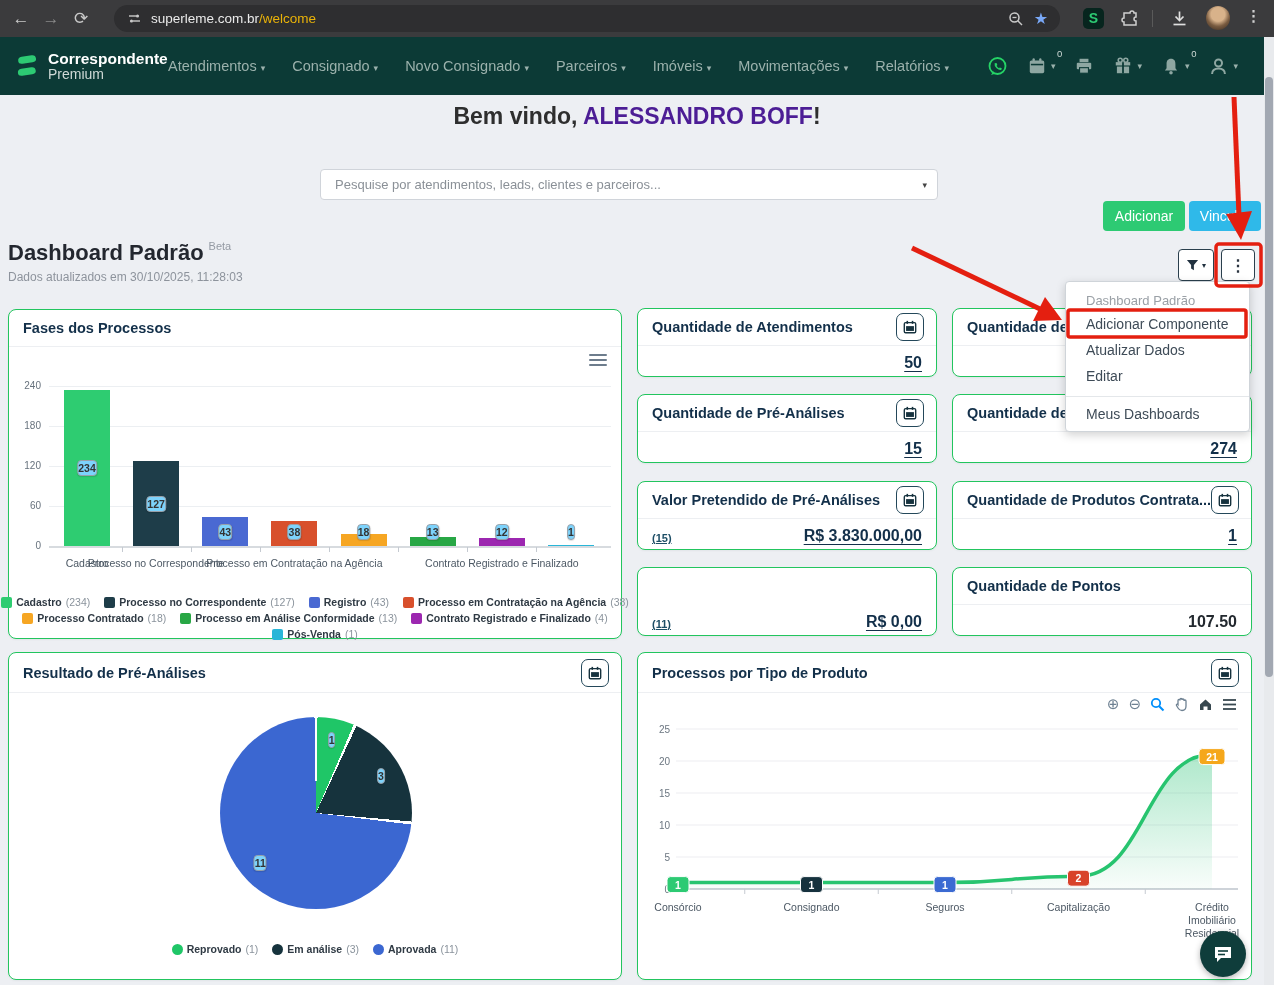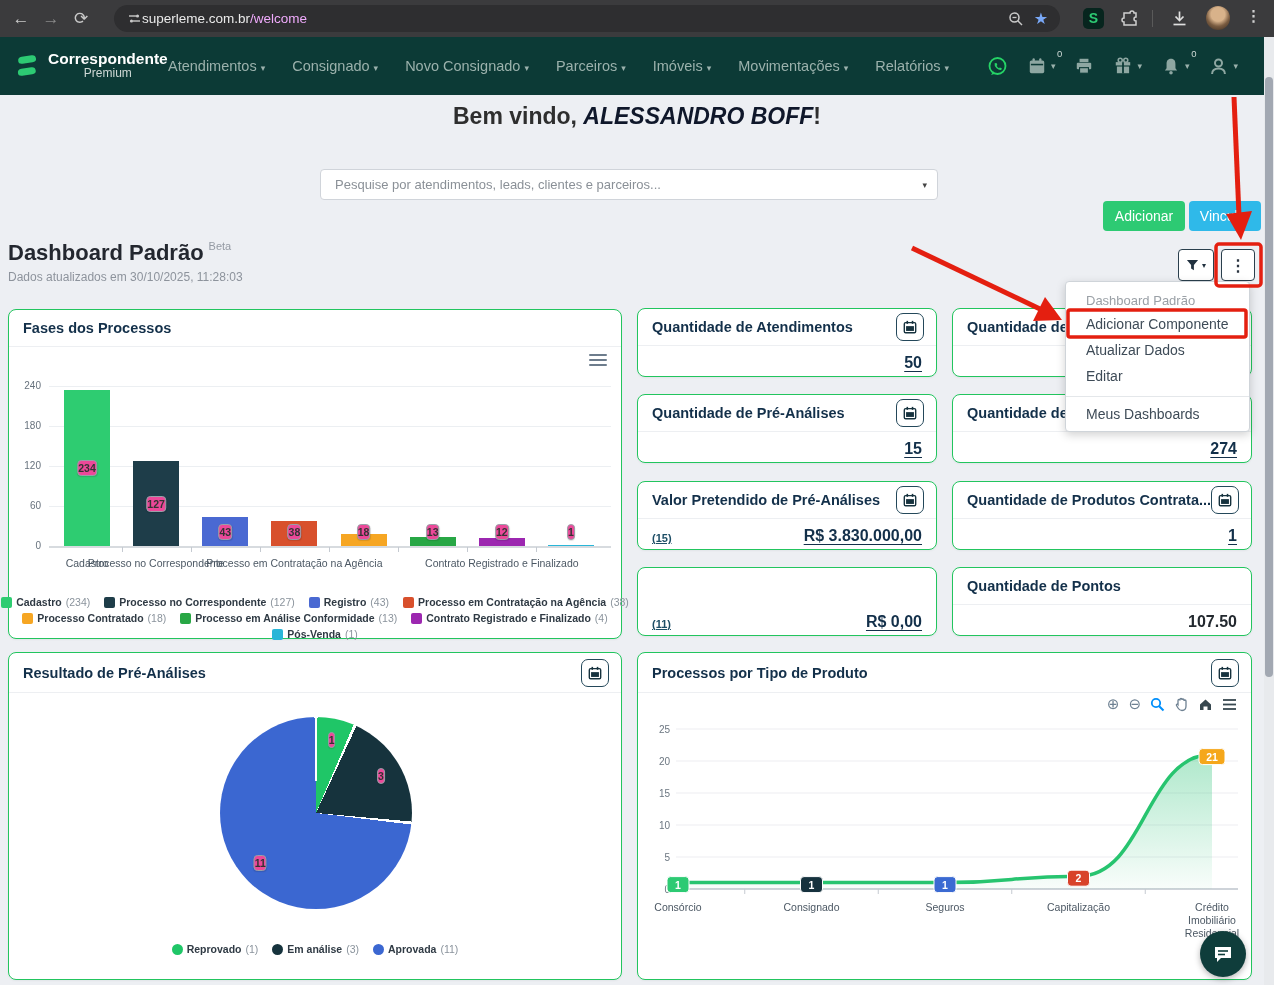--- a/index.html
+++ b/index.html
@@ -5,36 +5,36 @@
   html,body{margin:0;padding:0;background:#555;}
   *{box-sizing:border-box;font-family:"Liberation Sans",sans-serif;}
   .stage{position:relative;width:1274px;height:985px;background:#edeff3;overflow:hidden;}
   .abs{position:absolute;}
 
   
   .browser{position:absolute;left:0;top:0;width:1274px;height:37px;background:#3b3b3d;display:flex;align-items:center;}
   .bicon{color:#c9c9c9;font-size:17px;width:30px;text-align:center;cursor:pointer;}
   .url-pill{position:absolute;left:114px;top:5px;width:946px;height:27px;background:#2e2e30;border-radius:14px;display:flex;align-items:center;color:#e6e6e6;}
   .url-host{font-size:13.5px;color:#eaeaea;}
-  .url-path{font-size:13.5px;color:#f0abfc;}
+  .url-path{font-size:13.5px;color:#eab308;}
 
   
   .appnav{position:absolute;left:0;top:37px;width:1264px;height:58px;background:#0c3a36;}
   .brand-name{font-size:15.5px;font-weight:bold;color:#fff;line-height:15px;}
-  .brand-sub{font-size:12px;color:#cfd9d6;text-align:center;}
+  .brand-sub{font-size:14px;color:#cfd9d6;}
   .navmenu{position:absolute;left:168px;top:0;height:58px;display:flex;align-items:center;gap:27px;}
   .navitem{color:#9bb1ac;font-size:14.5px;cursor:pointer;white-space:nowrap;}
   .caret{font-size:9px;color:#9bb1ac;margin-left:4px;}
   .navicons{position:absolute;right:26px;top:0;height:58px;display:flex;align-items:center;gap:19px;}
   .nic{position:relative;cursor:pointer;display:flex;align-items:center;}
   .nbadge{position:absolute;top:-8px;right:-7px;font-size:9.5px;color:#cfd9d6;}
 
   
   .welcome-h{position:absolute;left:0;top:103px;width:1274px;text-align:center;font-size:23px;font-weight:bold;color:#2e2e2e;}
-  .welcome-name{color:#0f172a;font-style:italic;}
+  .welcome-name{color:#4c1d95;}
   .welcome-sub{position:absolute;left:0;top:139px;width:1274px;text-align:center;font-size:14px;color:#3a3a3a;}
   .searchbox{position:absolute;left:320px;top:169px;width:618px;height:31px;background:#fff;border:1px solid #d0d4da;border-radius:4px;display:flex;align-items:center;cursor:text;}
   .searchbox input{border:none;outline:none;flex:1;margin-left:12px;font-size:13px;color:#555;background:transparent;}
   .searchbox input::placeholder{color:#8a9097;}
   .sel-caret{font-size:9px;color:#444;margin-right:10px;}
 
   .btn{position:absolute;height:30px;border:none;border-radius:4px;color:#fff;font-size:14px;cursor:pointer;}
   .btn-add{left:1103px;top:201px;width:82px;background:#2dca73;}
   .btn-link{left:1189px;top:201px;width:72px;background:#2fb9e9;}
 
@@ -59,21 +59,21 @@
   .scard-val{position:absolute;right:14px;top:45px;font-size:16px;font-weight:800;color:#13304a;}
   .vlink{text-decoration:underline;text-underline-offset:3px;cursor:pointer;}
   .cnt-link{position:absolute;left:14px;top:50px;font-size:11px;font-weight:bold;color:#1d4e66;text-decoration:underline;cursor:pointer;}
 
   
   .grid-h{position:absolute;height:1px;background:#eceff2;}
   .axis-line{position:absolute;height:2px;background:#d7dbdf;}
   .axis-tick{position:absolute;width:1px;height:5px;background:#c5cad1;}
   .ytick{position:absolute;font-size:10px;color:#67727d;text-align:right;width:32px;}
   .bar{position:absolute;}
-  .vlabel{position:absolute;transform:translate(-50%,-50%);background:#ec4899;border:1px solid #98a0a8;border-radius:4px;font-size:10.5px;font-weight:bold;color:#333;padding:1px 0;box-shadow:0 1px 1px rgba(0,0,0,.12);white-space:nowrap;}
+  .vlabel{position:absolute;transform:translate(-50%,-50%);background:#7dd3fc;border:1px solid #98a0a8;border-radius:4px;font-size:10.5px;font-weight:bold;color:#333;padding:1px 0;box-shadow:0 1px 1px rgba(0,0,0,.12);white-space:nowrap;}
   .xlabel{position:absolute;transform:translateX(-50%);font-size:10.5px;color:#4c5864;white-space:nowrap;}
   .xlabel-multi{position:absolute;transform:translateX(-50%);font-size:10.5px;color:#4c5864;text-align:center;width:64px;line-height:13px;}
   .lg-row{display:flex;justify-content:center;gap:14px;margin-top:4px;}
   .lg-item{display:inline-flex;align-items:center;gap:4px;font-size:10.5px;cursor:pointer;white-space:nowrap;}
   .lg-sq{width:11px;height:11px;border-radius:2px;display:inline-block;}
   .lg-dot{width:11px;height:11px;border-radius:50%;display:inline-block;}
   .lg-lab{font-weight:bold;color:#2f3a44;}
   .lg-cnt{color:#8a939c;}
   .burger{position:absolute;right:14px;top:44px;width:18px;height:12px;display:flex;flex-direction:column;justify-content:space-between;cursor:pointer;}
   .burger div{height:2px;background:#6d7c8c;border-radius:1px;}
@@ -105,21 +105,21 @@
       <span style="margin-left:13px;display:flex;">
         <svg width="15" height="15" viewBox="0 0 15 15">
             <g stroke="#c9c9c9" stroke-width="1.4" fill="none">
               <line x1="2" y1="5" x2="9" y2="5"></line>
               <circle cx="10.5" cy="5" r="1.6" fill="#c9c9c9" stroke="none"></circle>
               <line x1="6" y1="10" x2="13" y2="10"></line>
               <circle cx="4.5" cy="10" r="1.6" fill="#c9c9c9" stroke="none"></circle>
             </g>
           </svg>
       </span>
-      <span class="url-host" style="">superleme.com.br</span>
+      <span class="url-host" style="margin-left:9px;">superleme.com.br</span>
         <span class="url-path">/welcome</span>
       <span style="flex:1;"></span>
       <span style="display:flex;margin-right:10px;">
         <svg width="16" height="16" viewBox="0 0 16 16">
             <circle cx="6.5" cy="6.5" r="4.5" stroke="#c9c9c9" stroke-width="1.5" fill="none"></circle>
             <line x1="10" y1="10" x2="14" y2="14" stroke="#c9c9c9" stroke-width="1.5"></line>
             <line x1="4.5" y1="6.5" x2="8.5" y2="6.5" stroke="#c9c9c9" stroke-width="1.3"></line>
           </svg>
       </span>
       <span style="color:#79a8f7;font-size:16px;margin-right:12px;cursor:pointer;">★</span>

